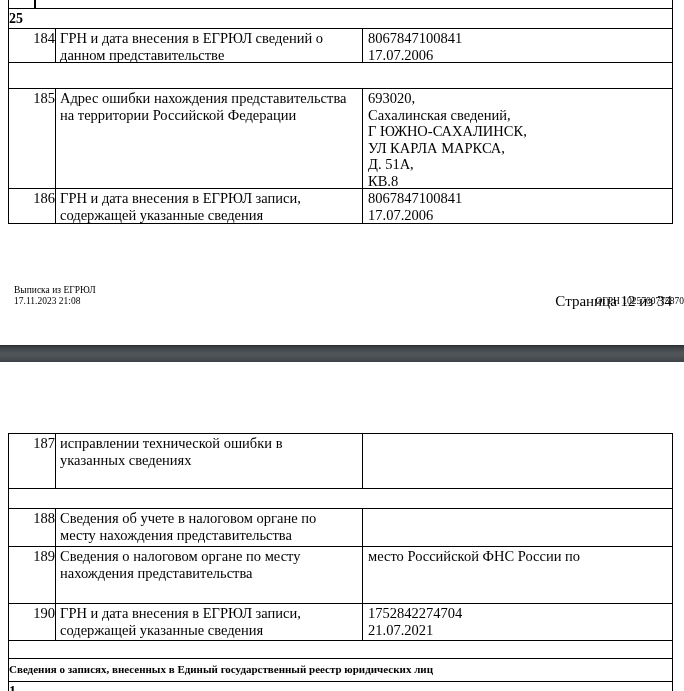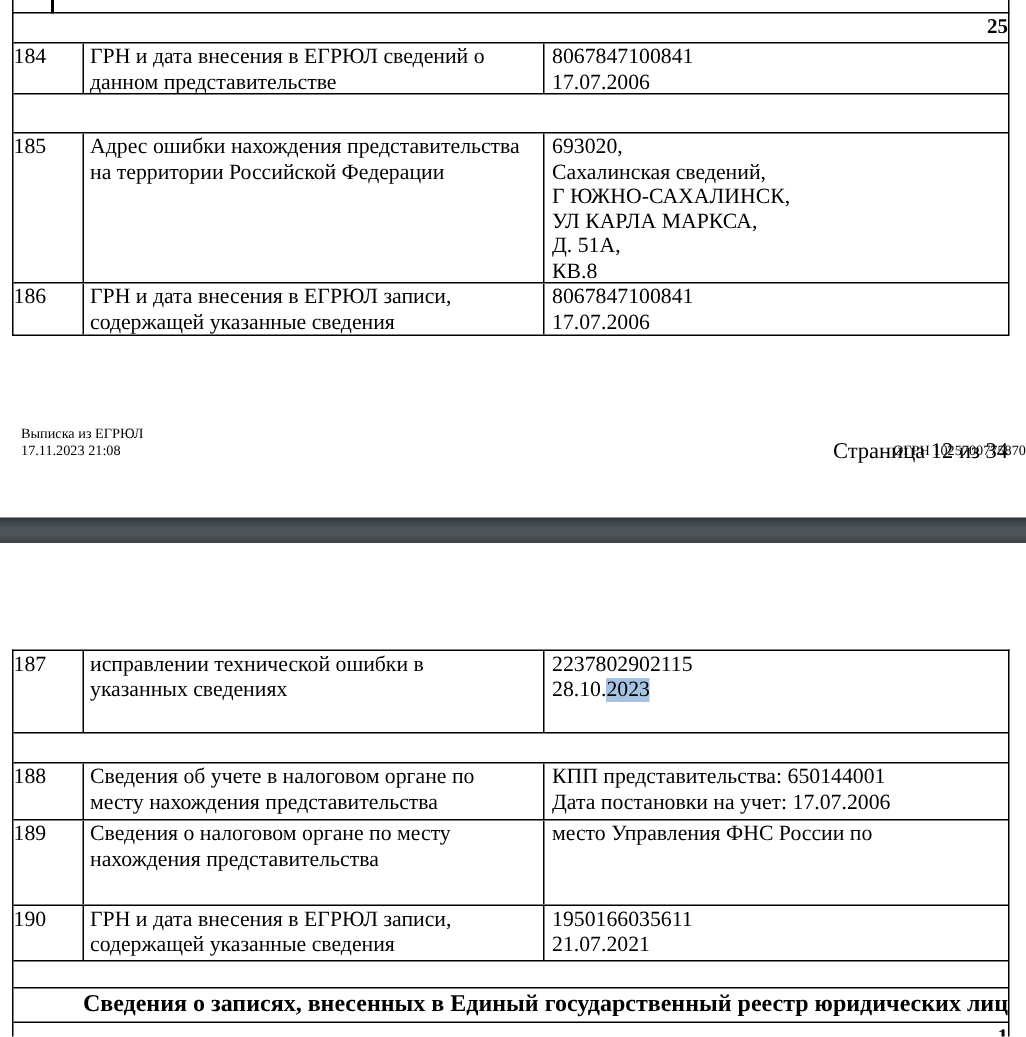--- a/index.html
+++ b/index.html
@@ -15,26 +15,26 @@
   
   .tbl {
     position: absolute;
     left: 8px;
     width: 665px;
     border: 1.5px solid #000;
   }
   .row { display: flex; border-bottom: 1.5px solid #000; overflow: hidden; }
   .row.last { border-bottom: none; }
   .c { overflow: hidden; padding-top: 1px; font-size: 14.5px; line-height: 16.5px; }
-  .c-num   { width: 47px;  border-right: 1.5px solid #000; text-align: left; flex: none; }
+  .c-num   { width: 47px;  border-right: 1.5px solid #000; text-align: right; flex: none; }
   .c-label { width: 307px; border-right: 1.5px solid #000; padding-left: 4px; padding-right: 12px; flex: none; }
   .c-value { flex: 1; padding-left: 5px; padding-right: 2px; }
   .line { white-space: nowrap; }
-  .full  { flex: 1; text-align: right; font-weight: bold; font-size: 14px; line-height: 19px; }
-  .hdr   { font-size: 16px; line-height: 21px; }
+  .full  { flex: 1; text-align: left; font-weight: bold; font-size: 14px; line-height: 19px; }
+  .hdr   { font-size: 11px; line-height: 21px; }
 
   
   .partial-top {
     position: absolute; left: 8px; top: 0; width: 665px; height: 9px;
     border-left: 1.5px solid #000; border-right: 1.5px solid #000;
   }
   .partial-top .tick {
     position: absolute; left: 25px; top: 0; width: 1.5px; height: 100%;
     background: #000;
   }
@@ -123,59 +123,51 @@
 
 <div>
   <div class="tbl" style="top:433px; border-bottom:none">
 
     <div class="row" style="height:55px">
       <div class="c c-num">187</div>
       <div class="c c-label">
         <div class="line">исправлении технической ошибки в</div>
         <div class="line">указанных сведениях</div>
       </div>
-      <div class="c c-value">
-        <div class="line">2237802902115</div>
-        <div class="line"><span>28.10.</span><span class="hl" style="background-color: rgb(166, 196, 226);">2023</span></div>
-      </div>
     </div>
 
     <div class="row" style="height:20px"></div>
 
     <div class="row" style="height:38px">
       <div class="c c-num">188</div>
       <div class="c c-label">
         <div class="line">Сведения об учете в налоговом органе по</div>
         <div class="line">месту нахождения представительства</div>
       </div>
-      <div class="c c-value">
-        <div class="line">КПП представительства: 650144001</div>
-        <div class="line">Дата постановки на учет: 17.07.2006</div>
-      </div>
     </div>
 
     <div class="row" style="height:57px">
       <div class="c c-num">189</div>
       <div class="c c-label">
         <div class="line">Сведения о налоговом органе по месту</div>
         <div class="line">нахождения представительства</div>
       </div>
       <div class="c c-value">
-        <div class="line">место Управления ФНС России по</div>
+        <div class="line">место Российской ФНС России по</div>
       </div>
     </div>
 
     <div class="row" style="height:37px">
       <div class="c c-num">190</div>
       <div class="c c-label">
         <div class="line">ГРН и дата внесения в ЕГРЮЛ записи,</div>
         <div class="line">содержащей указанные сведения</div>
       </div>
       <div class="c c-value">
-        <div class="line">1950166035611</div>
+        <div class="line">1752842274704</div>
         <div class="line">21.07.2021</div>
       </div>
     </div>
 
     <div class="row" style="height:18px"></div>
 
     <div class="row" style="height:23px">
       <div class="full hdr">Сведения о записях, внесенных в Единый государственный реестр юридических лиц</div>
     </div>
 

